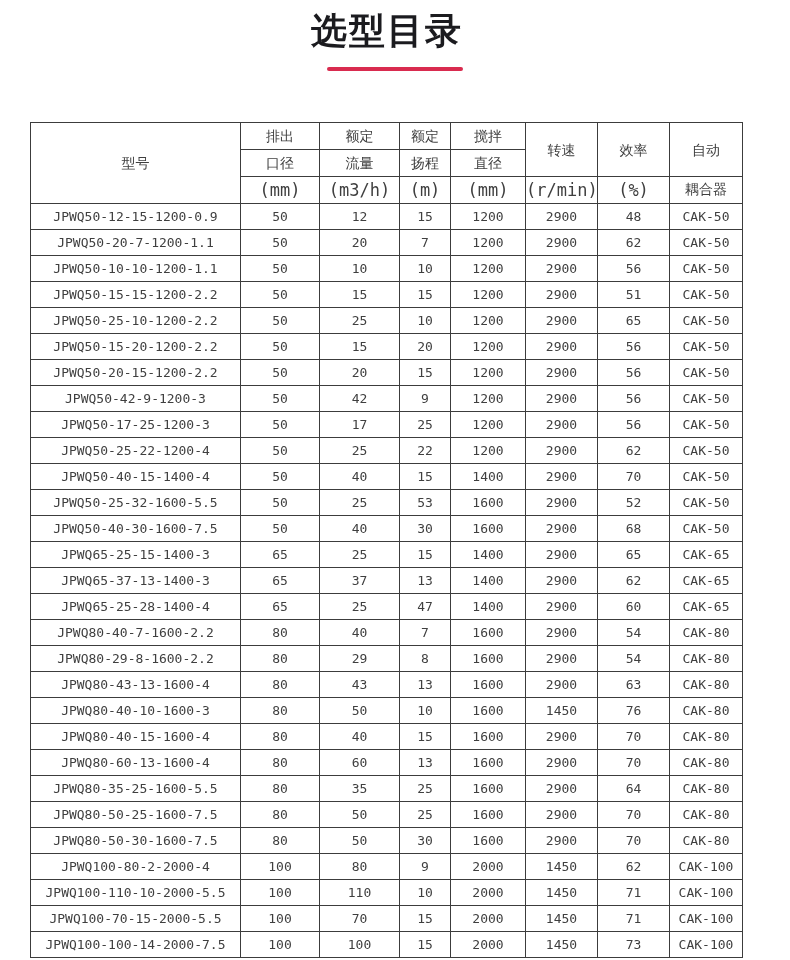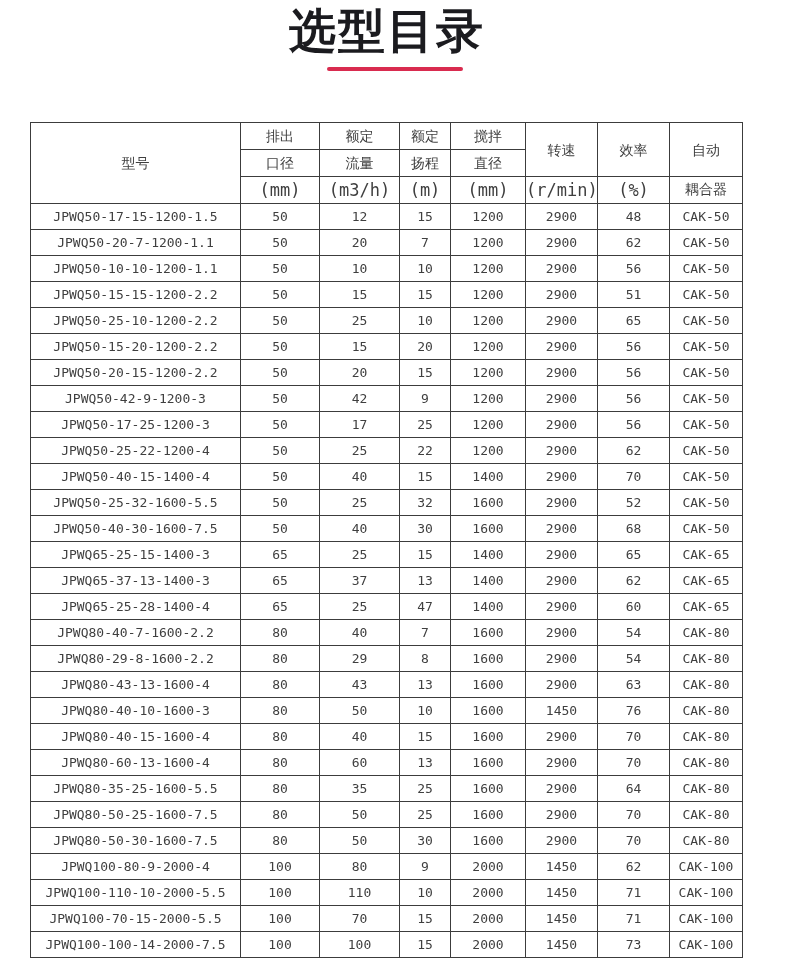--- a/index.html
+++ b/index.html
@@ -10,21 +10,21 @@
   body {
     width: 790px;
     height: 960px;
     overflow: hidden;
     font-family: "Liberation Sans", sans-serif;
     color: #3f3f3f;
   }
   .page-title {
     margin: 6px 16px 0 0;
     text-align: center;
-    font-size: 47px;
+    font-size: 36px;
     line-height: 50px;
     font-weight: 700;
     letter-spacing: 2px;
     color: #1b1b1f;
     font-family: "Liberation Sans", sans-serif;
   }
   .title-divider {
     width: 136px;
     height: 4px;
     margin: 11px auto 0 auto;
@@ -105,21 +105,21 @@
       <td class="unit-cell">(m3/h)</td>
       <td class="unit-cell">(m)</td>
       <td class="unit-cell">(mm)</td>
       <td class="unit-cell">(r/min)</td>
       <td class="unit-cell">(%)</td>
       <td class="unit-cell unit-cn">耦合器</td>
     </tr>
   </thead>
   <tbody>
       <tr>
-        <td>JPWQ50-17-15-1200-1.5</td>
+        <td>JPWQ50-12-15-1200-0.9</td>
         <td>50</td>
         <td>12</td>
         <td>15</td>
         <td>1200</td>
         <td>2900</td>
         <td>48</td>
         <td>CAK-50</td>
       </tr>
       <tr>
         <td>JPWQ50-20-7-1200-1.1</td>
@@ -218,21 +218,21 @@
         <td>15</td>
         <td>1400</td>
         <td>2900</td>
         <td>70</td>
         <td>CAK-50</td>
       </tr>
       <tr>
         <td>JPWQ50-25-32-1600-5.5</td>
         <td>50</td>
         <td>25</td>
-        <td>32</td>
+        <td>53</td>
         <td>1600</td>
         <td>2900</td>
         <td>52</td>
         <td>CAK-50</td>
       </tr>
       <tr>
         <td>JPWQ50-40-30-1600-7.5</td>
         <td>50</td>
         <td>40</td>
         <td>30</td>
@@ -355,21 +355,21 @@
         <td>JPWQ80-50-30-1600-7.5</td>
         <td>80</td>
         <td>50</td>
         <td>30</td>
         <td>1600</td>
         <td>2900</td>
         <td>70</td>
         <td>CAK-80</td>
       </tr>
       <tr>
-        <td>JPWQ100-80-9-2000-4</td>
+        <td>JPWQ100-80-2-2000-4</td>
         <td>100</td>
         <td>80</td>
         <td>9</td>
         <td>2000</td>
         <td>1450</td>
         <td>62</td>
         <td>CAK-100</td>
       </tr>
       <tr>
         <td>JPWQ100-110-10-2000-5.5</td>

